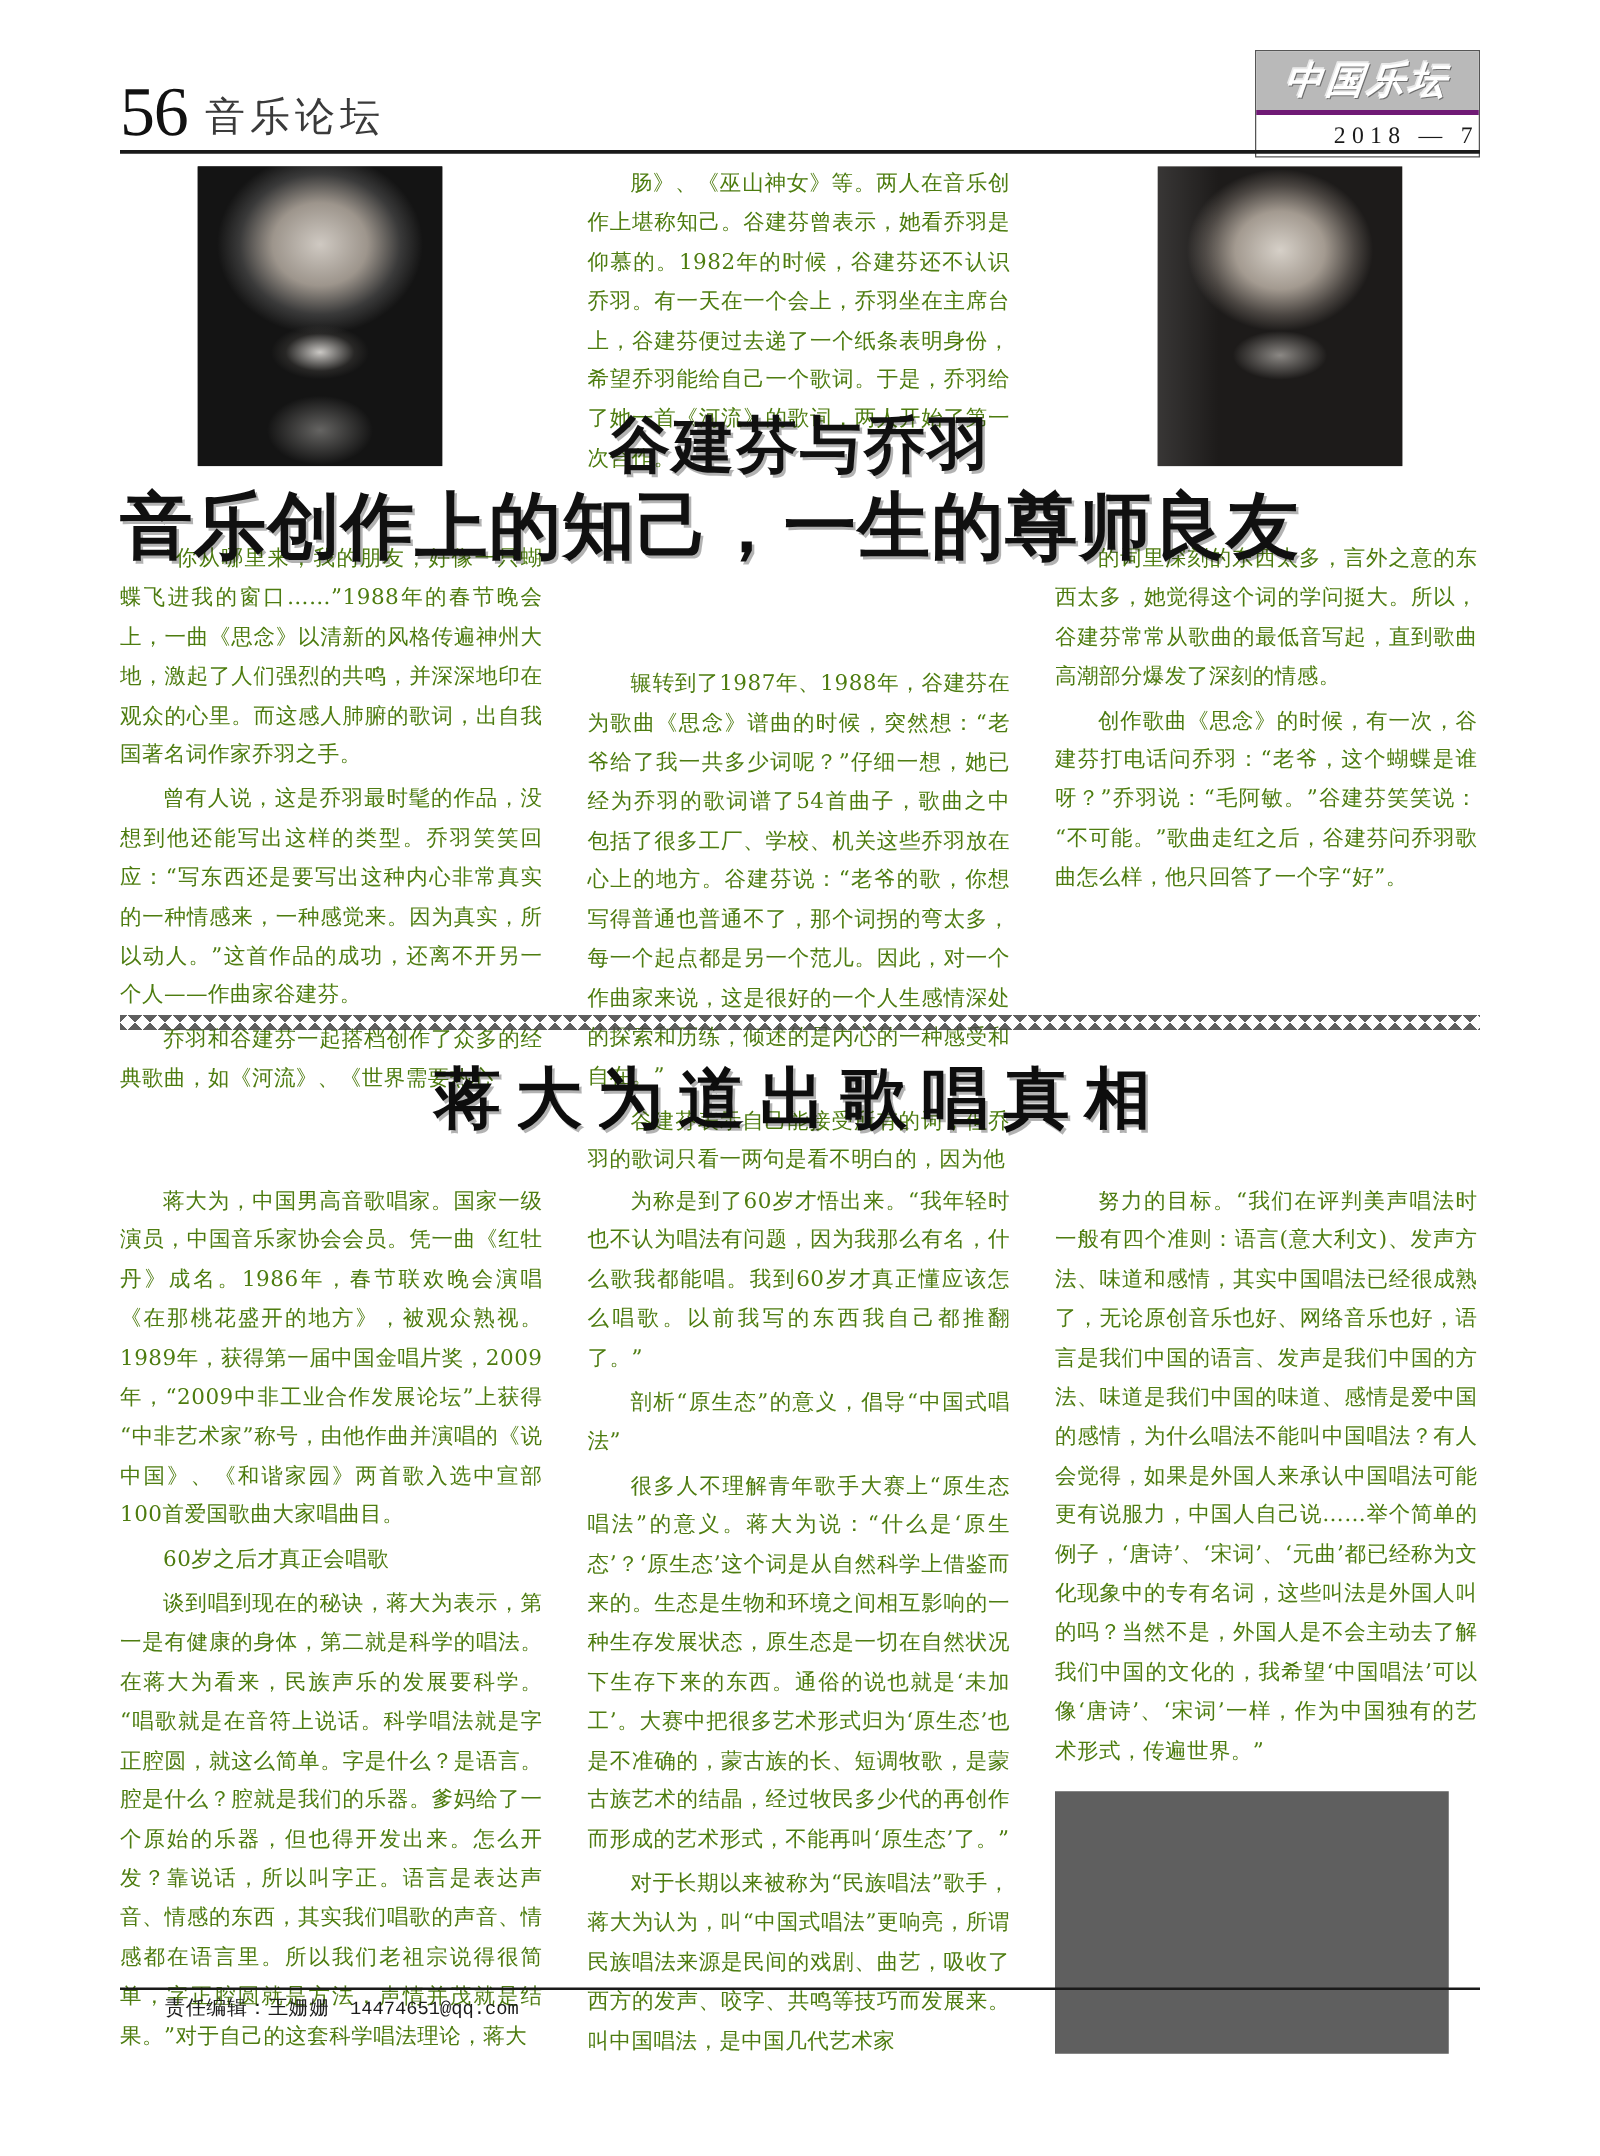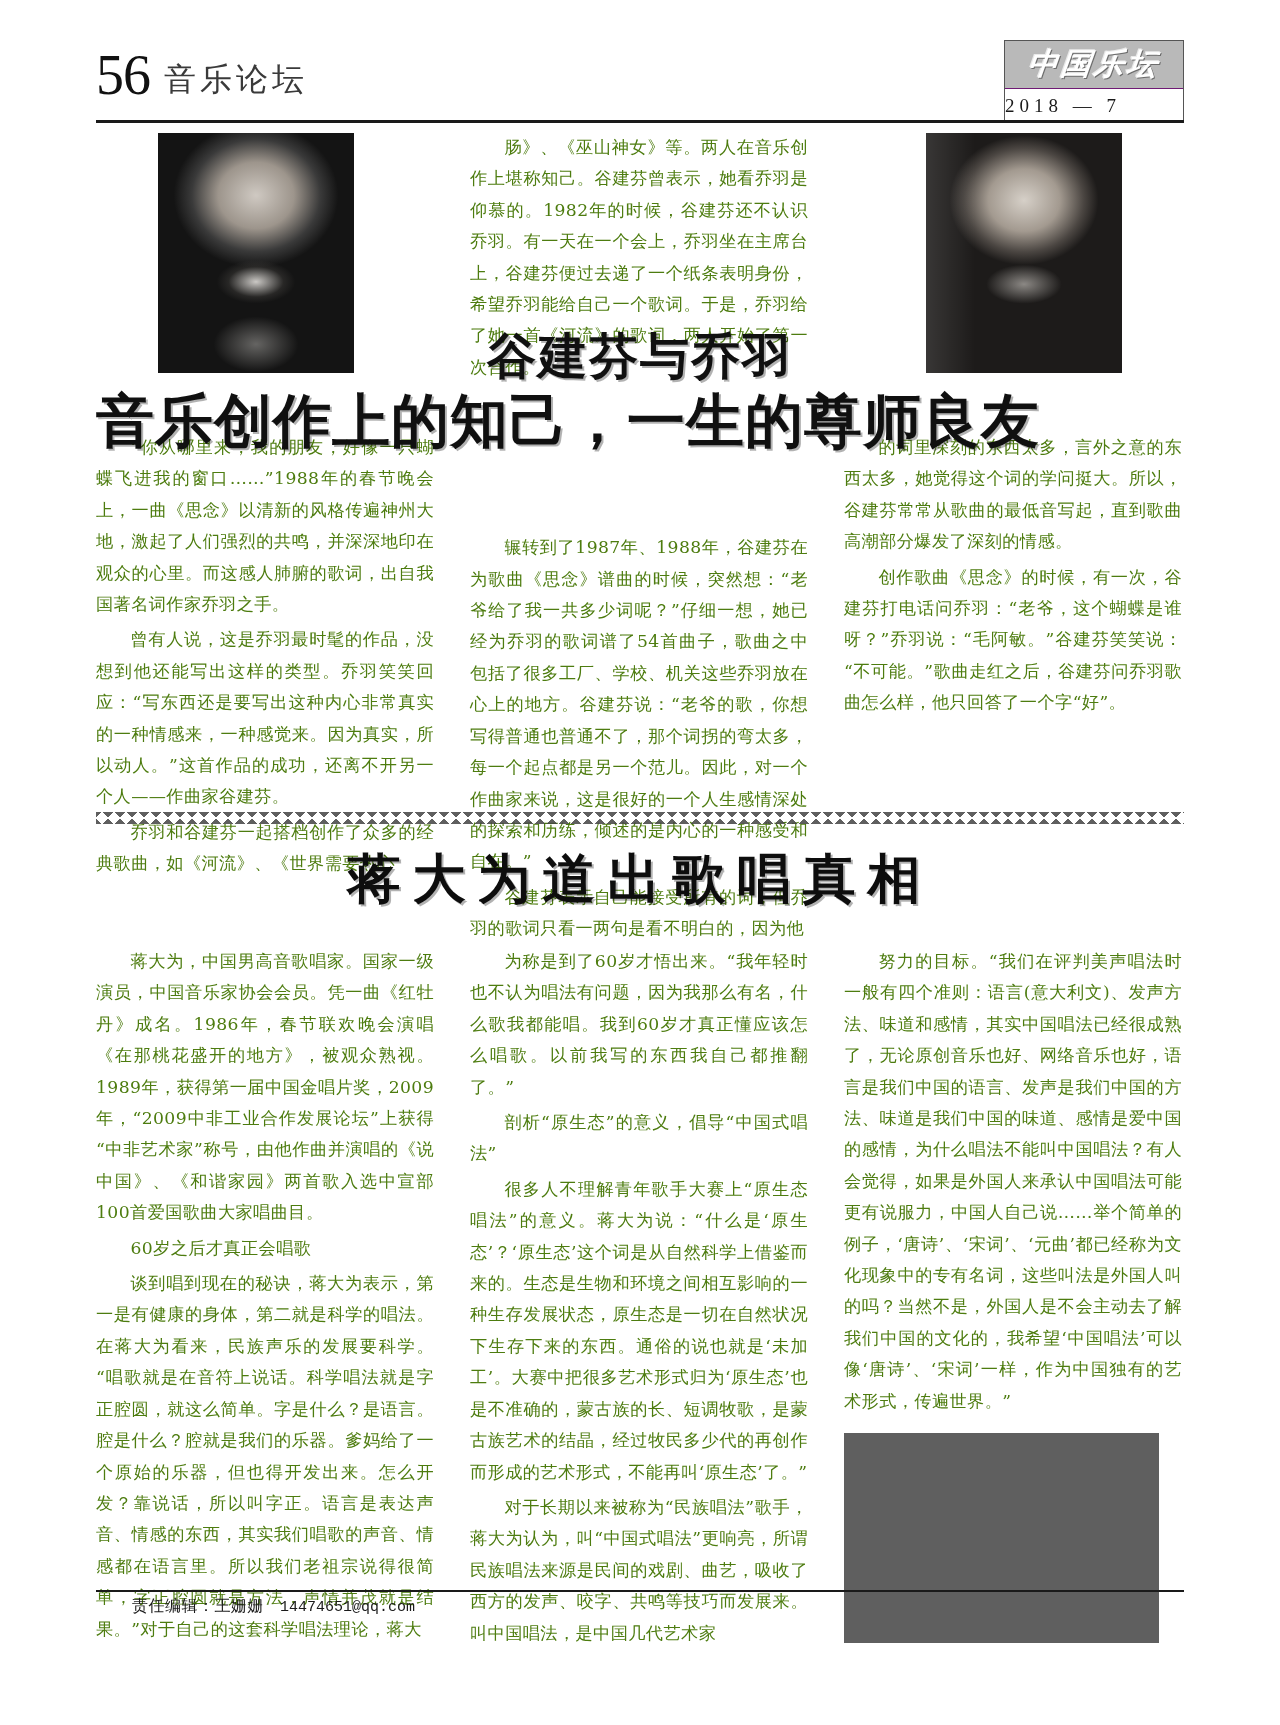--- a/index.html
+++ b/index.html
@@ -19,21 +19,21 @@
     background:#fff;
   }
 
   
   .pg-header{
     position:absolute;
     left:96px; top:40px; right:96px;
     height:86px;
   }
   .hdr-left{
-    position:absolute; left:0; bottom:20px;
+    position:absolute; left:0; bottom:6px;
     display:flex; align-items:baseline; gap:14px;text-align:center;
   }
   .folio{
     font-family:"Liberation Serif","DejaVu Serif",serif;
     font-size:56px; line-height:0.95; font-weight:400;
     letter-spacing:-1px;
     color:#111;
   }
   .section-name{
     font-family:"DejaVu Serif","Liberation Serif",serif;
@@ -54,22 +54,22 @@
   }
   .masthead .mh-top span{
     font-family:"DejaVu Serif","Liberation Serif",serif;
     font-size:30px; letter-spacing:3px; color:#ffffff;
     font-weight:700;
     font-style:italic;
     text-shadow:1px 1px 0 #6d6d6d, -1px -1px 0 #eaeaea;
     transform:skewX(-6deg);
   }
   .masthead .mh-bot{
-    height:33px; border-top:1px solid #701a75;
-    display:flex; align-items:center; justify-content:flex-start;
+    height:33px; border-top:4px solid #701a75;
+    display:flex; align-items:center; justify-content:flex-end;
   }
   .masthead .mh-bot span{
     font-family:"Liberation Serif","DejaVu Serif",serif;
     font-size:19px; letter-spacing:5px; color:#1a1a1a;
   }
   .hdr-rule{
     position:absolute; left:96px; right:96px; top:120px;
     height:3px; background:#1a1a1a;
   }
 

